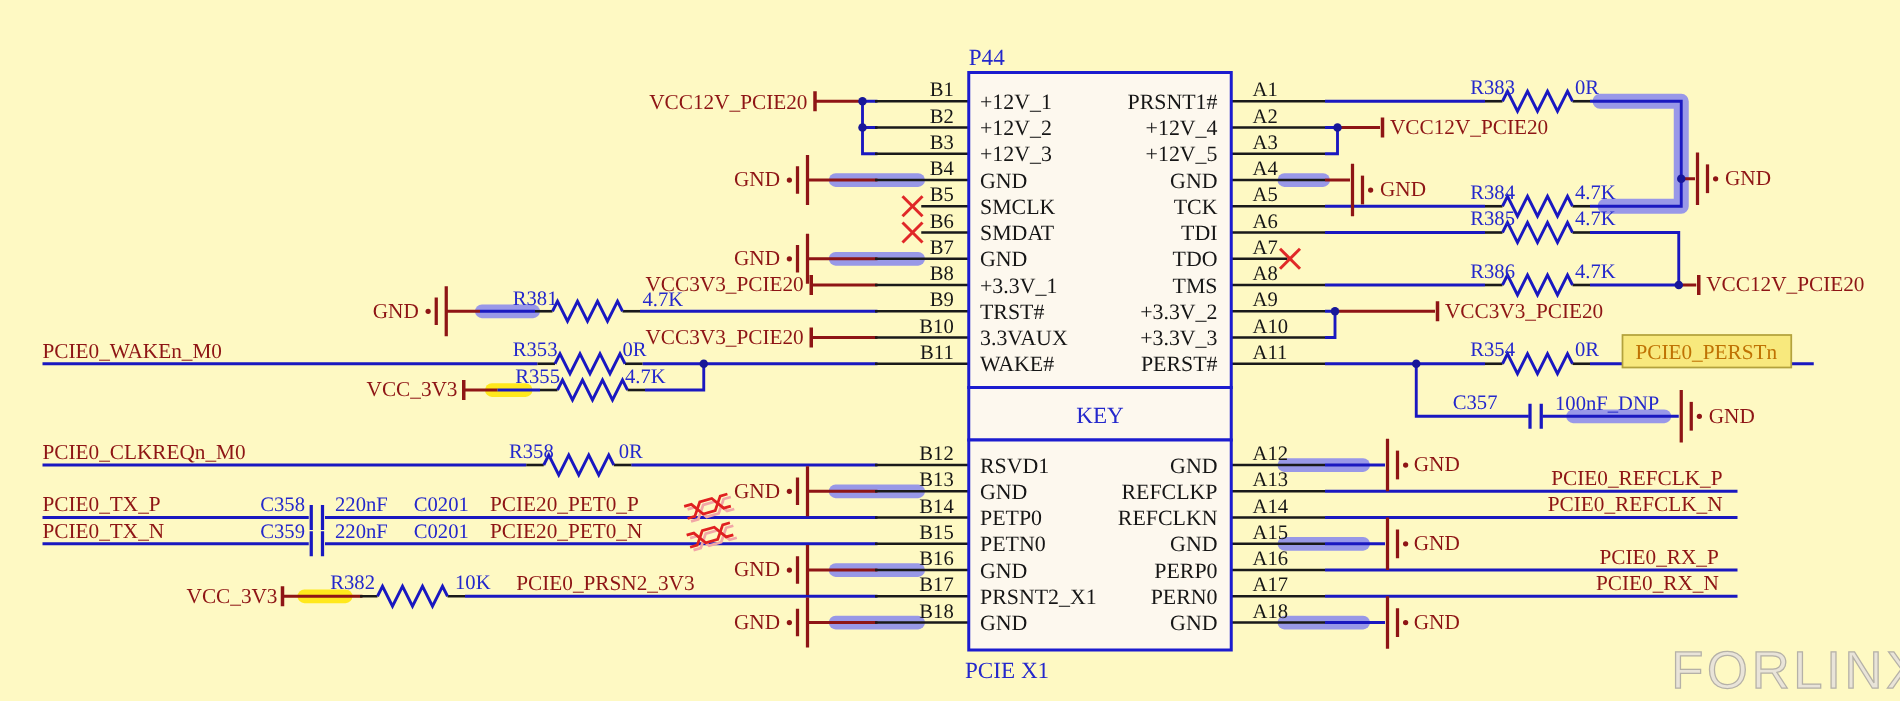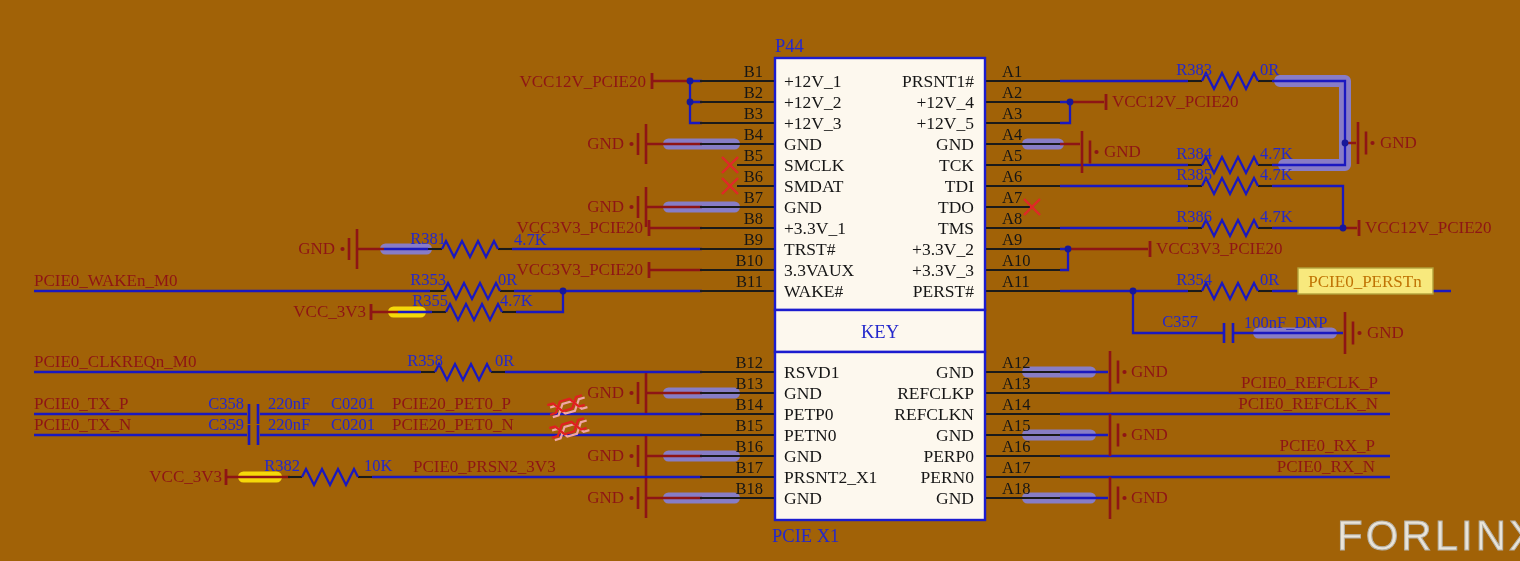--- a/index.html
+++ b/index.html
@@ -1,16 +1,16 @@
 <!DOCTYPE html>
 <html><head>
 <meta charset="utf-8">
 <style>
   html,body{margin:0;padding:0;background:#fbf5e9;}
-  .stage{position:relative;width:1520px;height:561px;background:#a16207;overflow:hidden;}
+  .stage{position:relative;width:1520px;height:561px;background:#fef9c3;overflow:hidden;}
   svg{position:absolute;inset:0;}
   text{font-family:"Liberation Serif","DejaVu Serif",serif;}
   .blk{fill:#161616}
   .blu{fill:#2428cc}
   .mar{fill:#8e1515}
   .org{fill:#bf7203}
   .wm{fill:#e9e4d9;stroke:#b5b1a7;stroke-width:1;font-family:"Liberation Sans","DejaVu Sans",sans-serif;letter-spacing:3px;font-size:42px;}
   .f16{font-size:16.5px}
   .f17{font-size:17px}
   .f18{font-size:18.5px}

